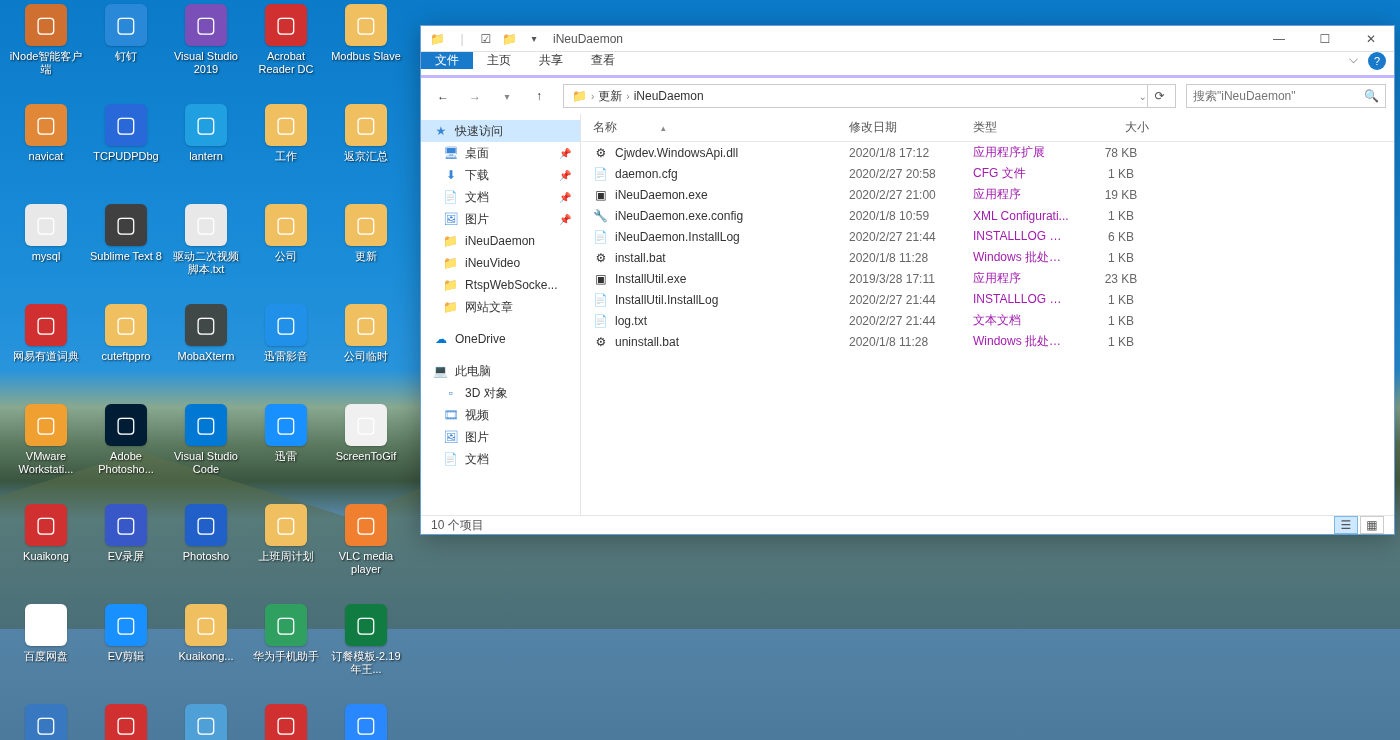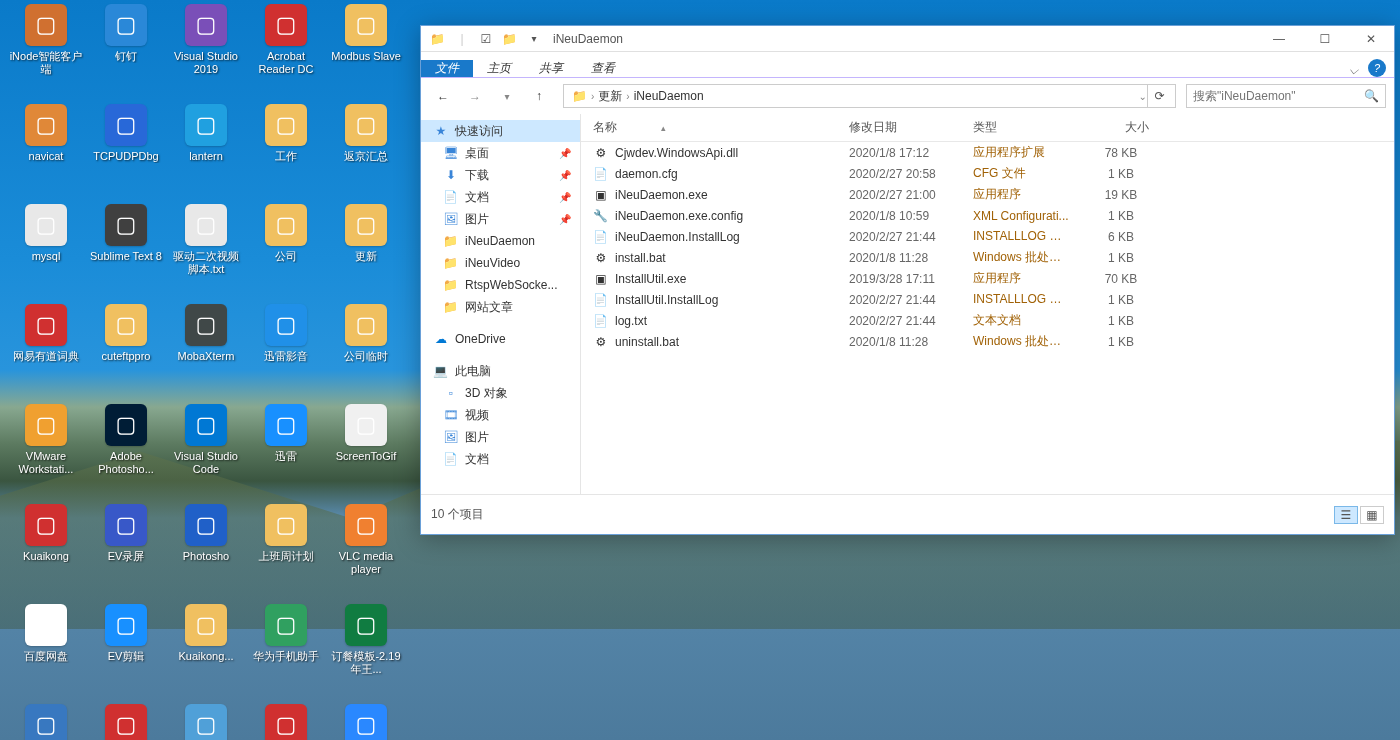--- a/index.html
+++ b/index.html
@@ -12,21 +12,21 @@
 .di .lbl { color: #fff; text-align: center; font-size: 11px; line-height: 13px; text-shadow: 1px 1px 2px rgba(0,0,0,.8); margin-top: 4px; width: 76px; overflow: hidden; max-height: 39px; }
 
 .explorer { position: absolute; left: 420px; top: 25px; width: 975px; height: 510px; background: #fff; border: 1px solid #6aa0d8; box-shadow: 0 4px 24px rgba(0,0,0,.3); display: flex; flex-direction: column; }
 .titlebar { height: 26px; background: #fff; display: flex; align-items: center; padding: 0 0 0 6px; border-bottom: 1px solid #e0e0e0; }
 .titlebar .qat { display: flex; gap: 2px; align-items: center; }
 .qat-btn { width: 22px; height: 22px; display:flex; align-items:center; justify-content:center; color:#555; }
 .titlebar .title { margin-left: 8px; color: #555; font-size: 12px; flex: 1; display:flex; align-items:center; gap:6px; }
 .winctrl { display: flex; }
 .winbtn { width: 46px; height: 26px; display: flex; align-items: center; justify-content: center; color: #555; }
 
-.ribbon-tabs { height: 26px; display: flex; align-items: flex-end; border-bottom: 1px solid #c4b5fd; font-style: italic; }
+.ribbon-tabs { height: 26px; display: flex; align-items: flex-start; border-bottom: 3px solid #c4b5fd; }
 .rtab { padding: 0 14px; display: flex; align-items: center; font-size: 12px; color: #333; cursor: pointer; }
 .rtab.file { background: #1979ca; color: #fff; }
 .rtab.help { margin-left:auto; padding: 0 10px; color:#666; }
 .helpbtn { width:18px; height:18px; border-radius:50%; background:#1979ca; color:#fff; display:flex; align-items:center; justify-content:center; font-size:11px; margin-right:8px; }
 
 .navbar { height: 36px; display: flex; align-items: center; padding: 0 8px; gap: 4px; }
 .navbtn { width: 28px; height: 28px; display: flex; align-items: center; justify-content: center; color: #888; border-radius: 2px; }
 .navbtn.enabled { color: #333; }
 .addrbox { flex: 1; height: 24px; border: 1px solid #ccc; display: flex; align-items: center; padding: 0 4px; margin: 0 6px; }
 .addrbox .seg { padding: 0 4px; color: #333; display:flex; align-items:center; gap:4px; }
@@ -52,25 +52,25 @@
 .listhdr .col { padding: 0 12px; color: #555; font-size: 12px; display:flex; align-items:center; gap:4px; }
 .col.name { width: 256px; }
 .col.date { width: 124px; }
 .col.type { width: 120px; text-align: center; }
 .col.size { width: 80px; text-align: right; justify-content:flex-end; }
 .listbody { flex: 1; overflow: auto; }
 .row { height: 21px; display: flex; align-items: center; cursor: pointer; }
 .row .cell { padding: 0 12px; font-size: 12px; color: #333; white-space: nowrap; overflow: hidden; text-overflow: ellipsis; }
 .row .cell.name { width: 256px; display:flex; align-items:center; gap:6px; }
 .row .cell.date { width: 124px; color:#666; }
-.row .cell.type { width: 120px; color:#a16207; }
+.row .cell.type { width: 120px; color:#a21caf; }
 .row .cell.size { width: 80px; text-align: center; color:#666; }
 .ficon { width:16px; height:16px; display:inline-flex; align-items:center; justify-content:center; font-size:12px; }
 
-.statusbar { height: 40px; border-top: 1px solid #e5e5e5; display: flex; align-items: center; padding: 0 10px; font-size: 12px; color: #555; }
+.statusbar { height: 19px; border-top: 1px solid #e5e5e5; display: flex; align-items: center; padding: 0 10px; font-size: 12px; color: #555; }
 .statusbar .viewbtns { margin-left: auto; display: flex; gap:2px; }
 .viewbtn { width: 24px; height: 18px; border: 1px solid #ccc; display:flex; align-items:center; justify-content:center; }
 .viewbtn.active { background: #cde8ff; border-color:#7ab8e8; }
 </style>
 </head>
 <body>
 
 <div class="desktop">
   <div class="desktop-icons" id="desktop-icons">
       <div class="di">
@@ -419,21 +419,21 @@
             <div class="cell type">Windows 批处理...</div>
             <div class="cell size">1 KB</div>
           </div>
           <div class="row">
             <div class="cell name">
               <span class="ficon">▣</span>
               <span>InstallUtil.exe</span>
             </div>
             <div class="cell date">2019/3/28 17:11</div>
             <div class="cell type">应用程序</div>
-            <div class="cell size">70 KB</div>
+            <div class="cell size">23 KB</div>
           </div>
           <div class="row">
             <div class="cell name">
               <span class="ficon">📄</span>
               <span>InstallUtil.InstallLog</span>
             </div>
             <div class="cell date">2020/2/27 21:44</div>
             <div class="cell type">INSTALLLOG 文件</div>
             <div class="cell size">1 KB</div>
           </div>

